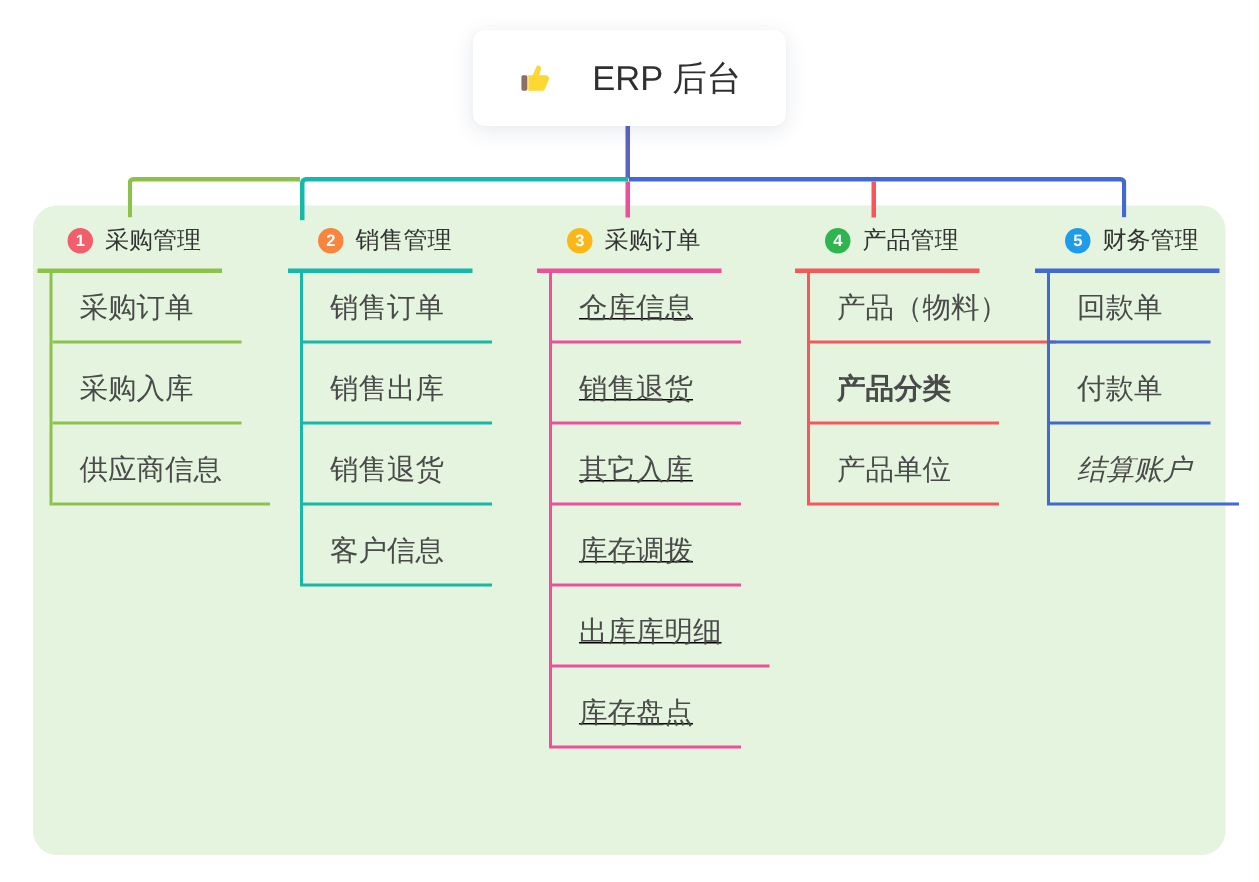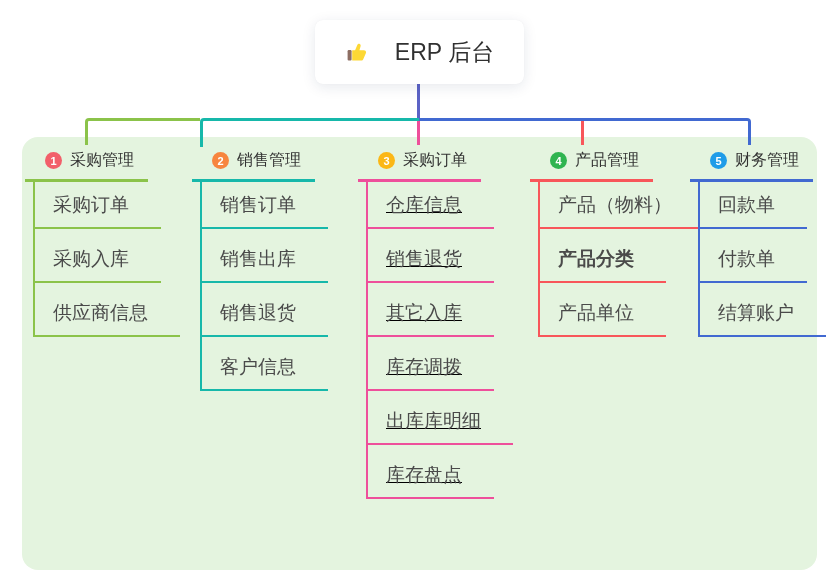--- a/index.html
+++ b/index.html
@@ -195,18 +195,18 @@
       <span class="badge" style="background: rgb(31, 156, 232);">5</span>
       <span class="branch-label">财务管理</span>
     </div>
     <ul class="branch-items" style="border-left-color: rgb(65, 105, 209);">
         <li style="border-bottom-color: rgb(65, 105, 209);">
           <span>回款单</span>
         </li>
         <li style="border-bottom-color: rgb(65, 105, 209); text-align: right;">
           <span>付款单</span>
         </li>
-        <li style="border-bottom-color: rgb(65, 105, 209);">
+        <li style="border-bottom-color: rgb(65, 105, 209); font-style: italic;">
           <span>结算账户</span>
         </li>
       </ul>
   </div>
 </div>
 
 </body></html>

